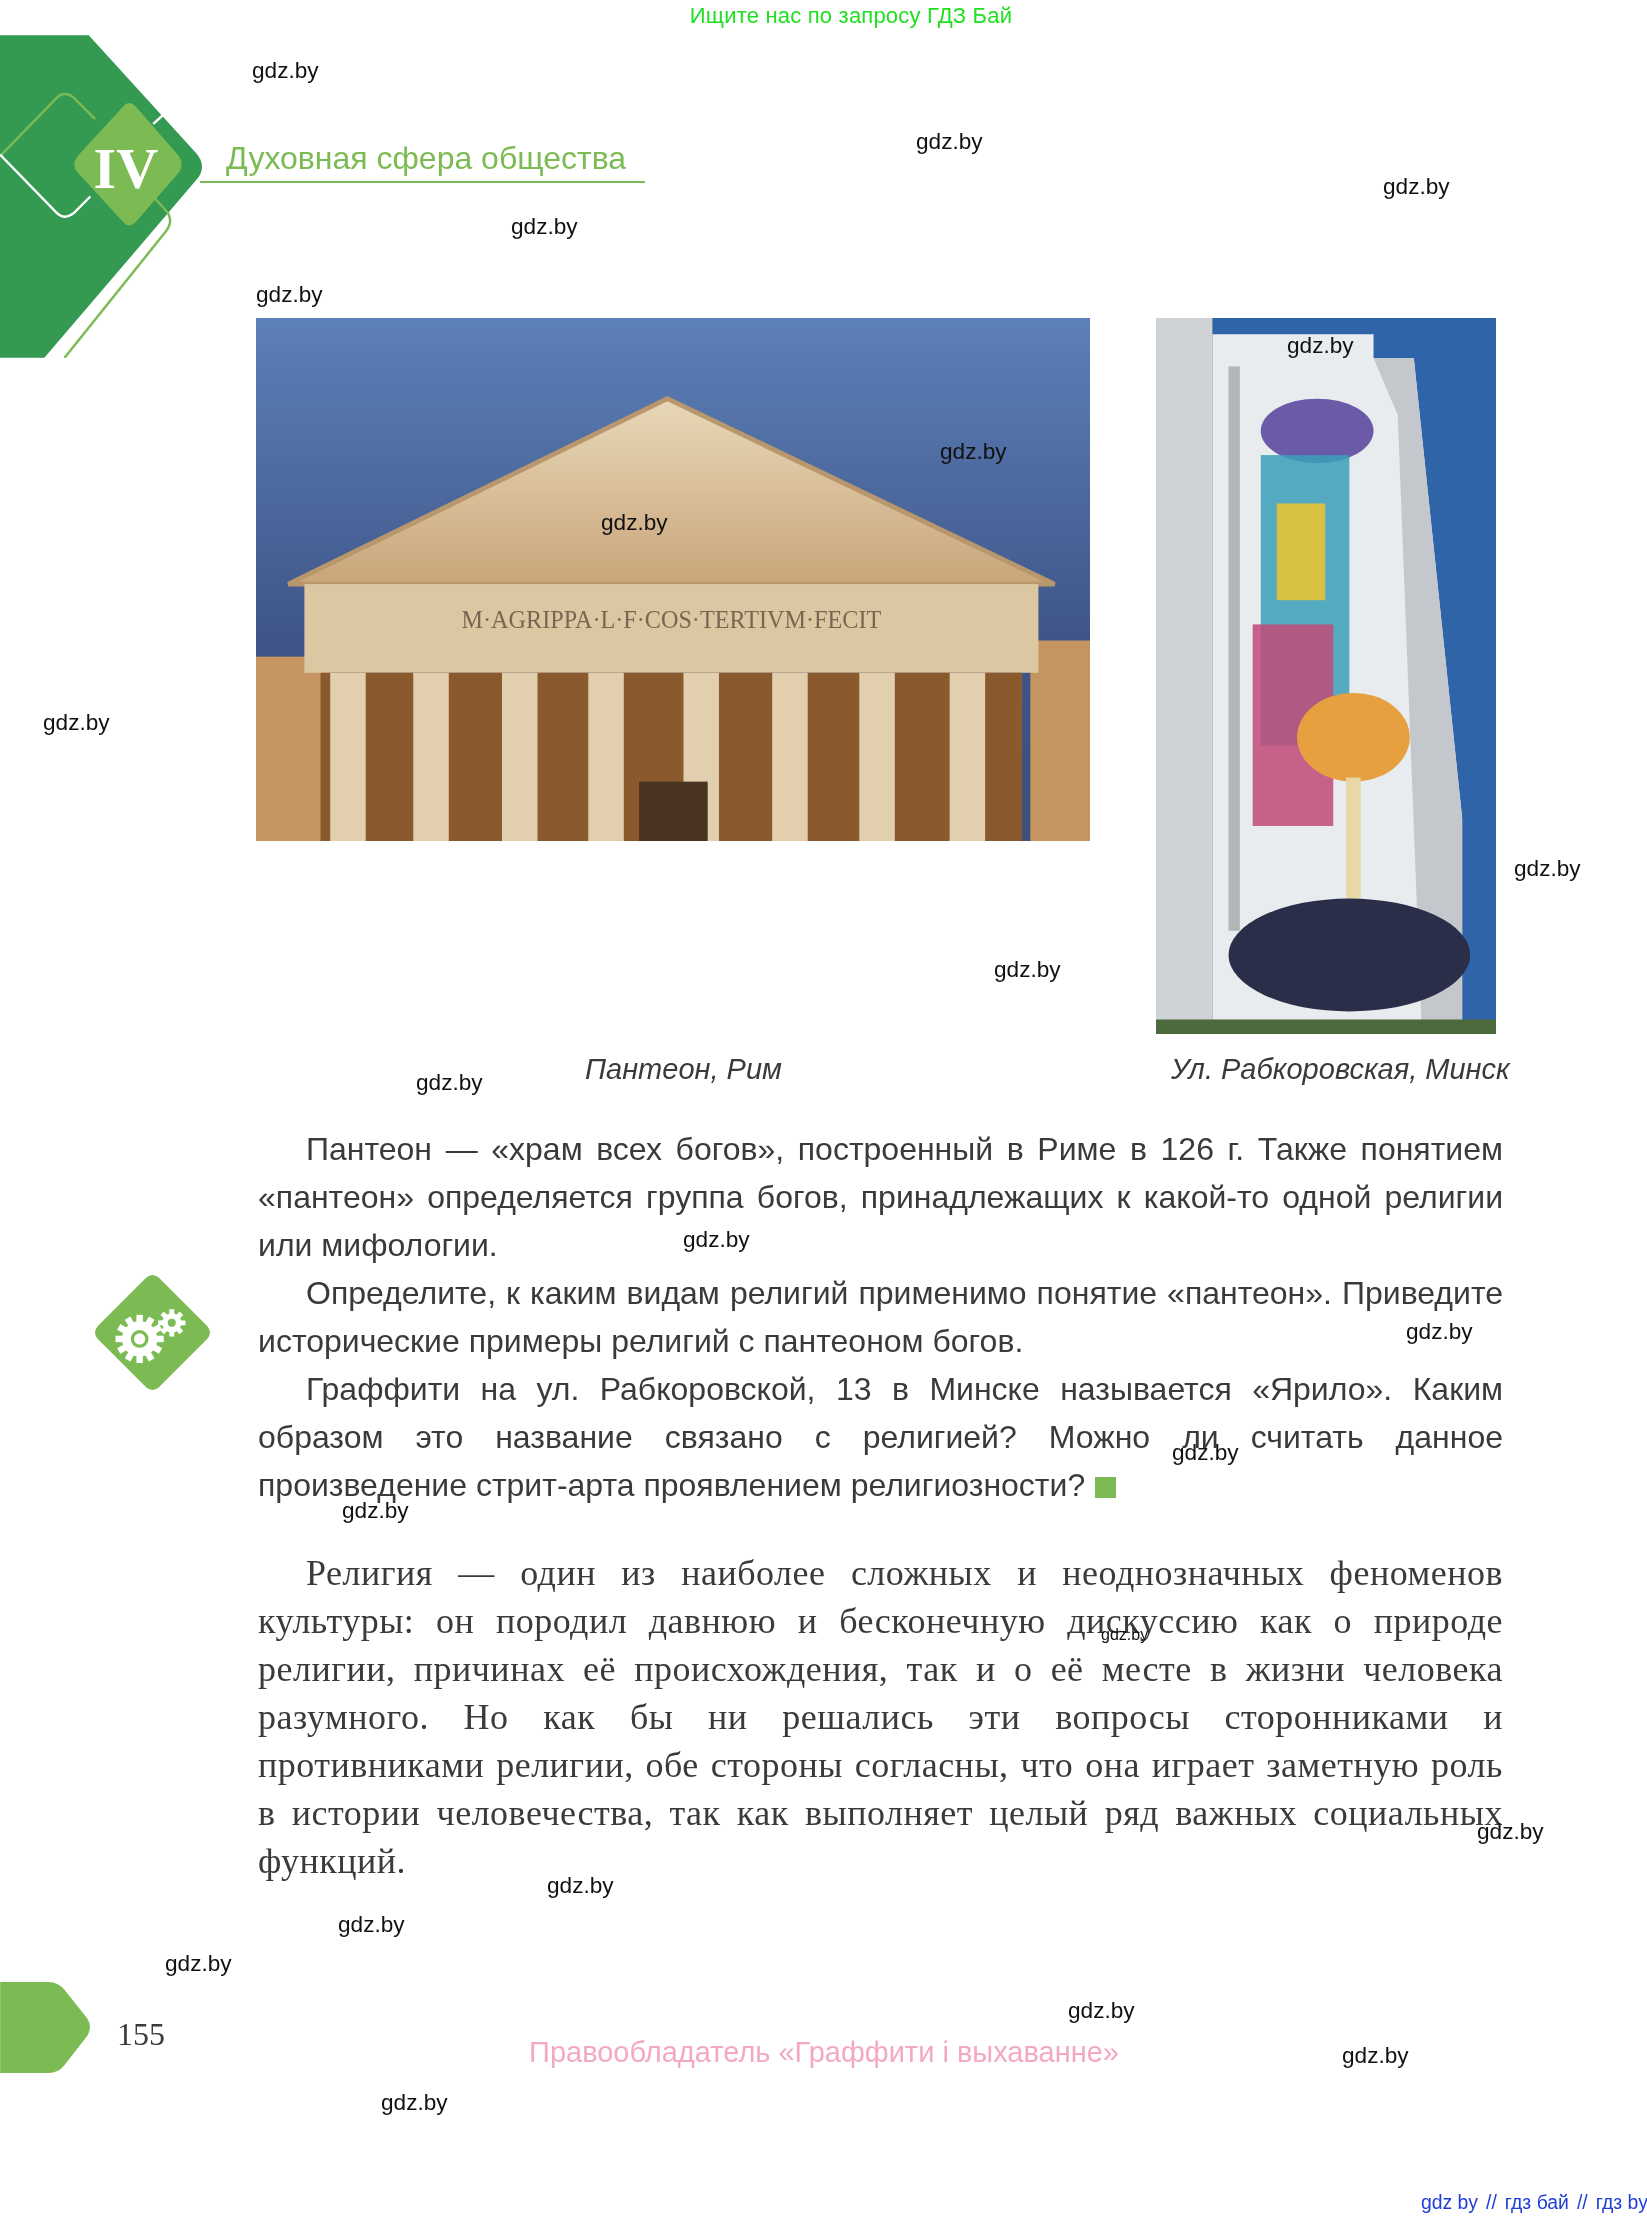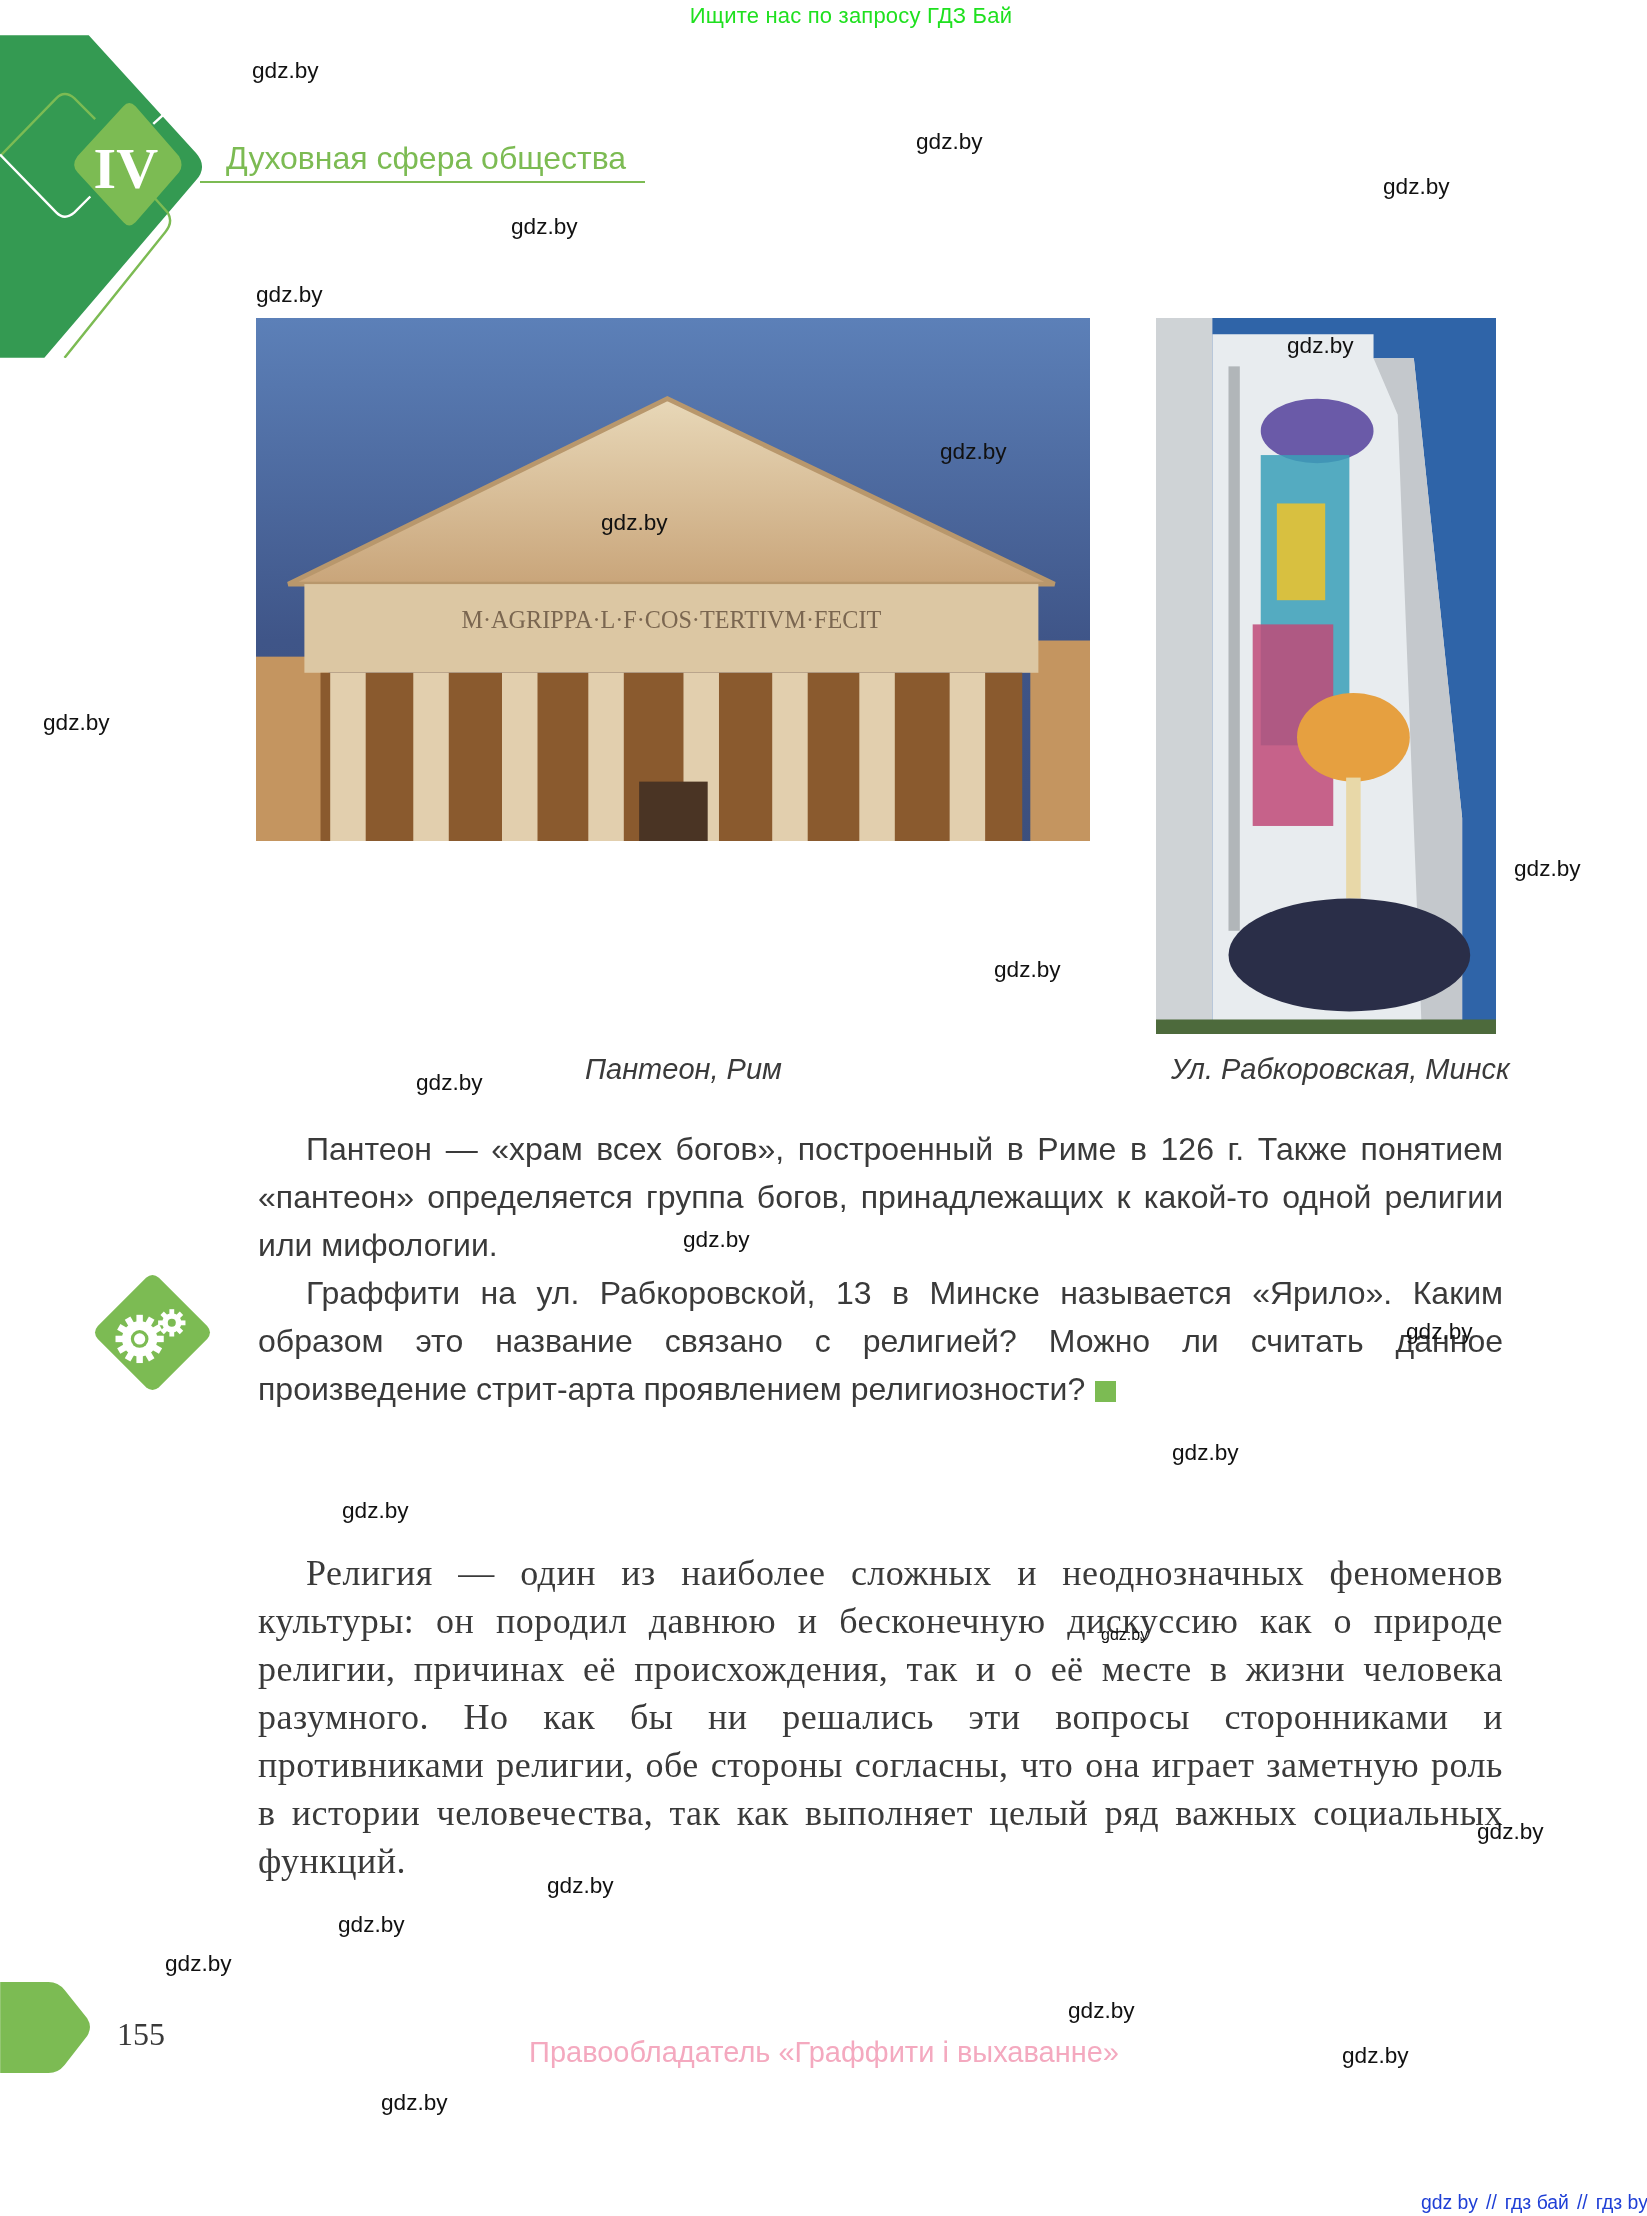--- a/index.html
+++ b/index.html
@@ -149,20 +149,21 @@
       <rect x="-3" y="-17" width="6" height="34" transform="rotate(135)"></rect>
     </g>
   </g>
   <circle cx="58" cy="82" r="11" fill="#7cbb53"></circle>
   <circle cx="58" cy="82" r="7" fill="#ffffff"></circle>
   <circle cx="58" cy="82" r="6" fill="#7cbb53" opacity="0"></circle>
   <circle cx="98" cy="62" r="5" fill="#7cbb53"></circle>
 </svg>
 
 <div class="abs body-text p2">
+  <p>Определите, к каким видам религий применимо понятие «пантеон». Приведите исторические примеры религий с пантеоном богов.</p>
   <p><span>Граффити на ул. Рабкоровской, 13 в Минске называется «Ярило». Каким образом это название связано с религией? Можно ли считать данное произведение стрит-арта проявлением религиозности?</span><span class="end-mark"></span></p>
 </div>
 
 <div class="abs serif-text">
   <p>Религия — один из наиболее сложных и неоднозначных феноменов культуры: он породил давнюю и бесконечную дискуссию как о природе религии, причинах её происхождения, так и о её месте в жизни человека разумного. Но как бы ни решались эти вопросы сторонниками и противниками религии, обе стороны согласны, что она играет заметную роль в истории человечества, так как выполняет целый ряд важных социальных функций.</p>
 </div>
 
 <svg class="abs page-tab" viewBox="0 0 115 113" width="93" height="91">
   <path d="M0 0 L60 0 Q72 0 80 10 L108 45 Q115 56 108 67 L80 103 Q72 113 60 113 L0 113 Z" fill="#7cbb53"></path>
 </svg>

